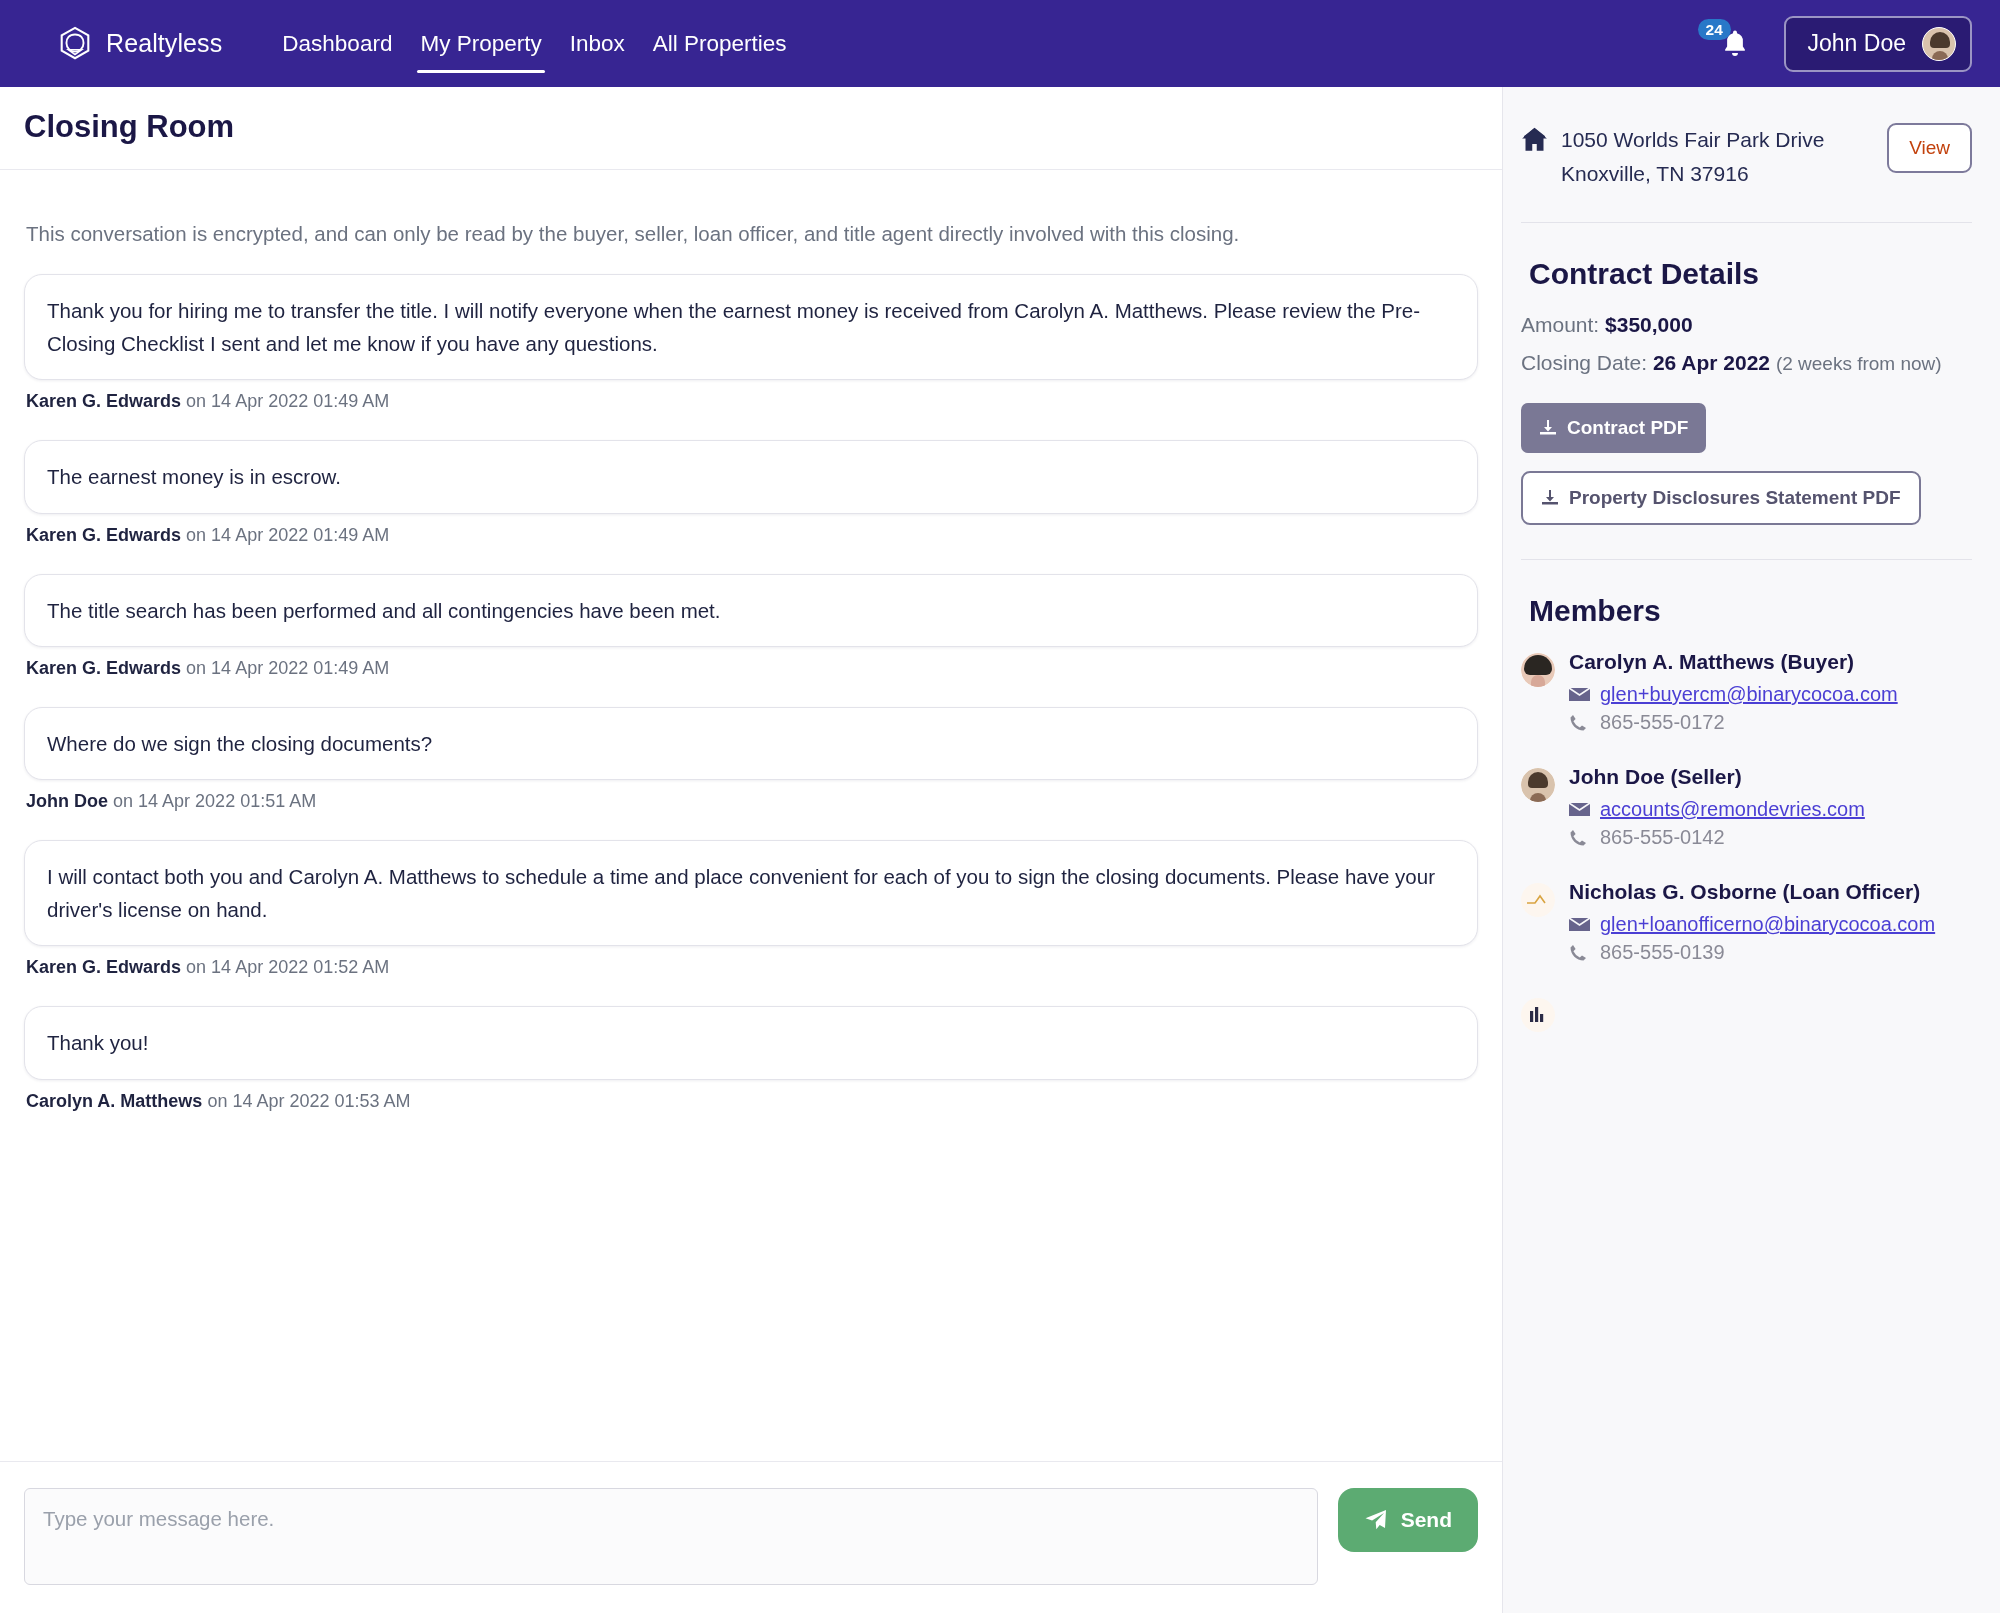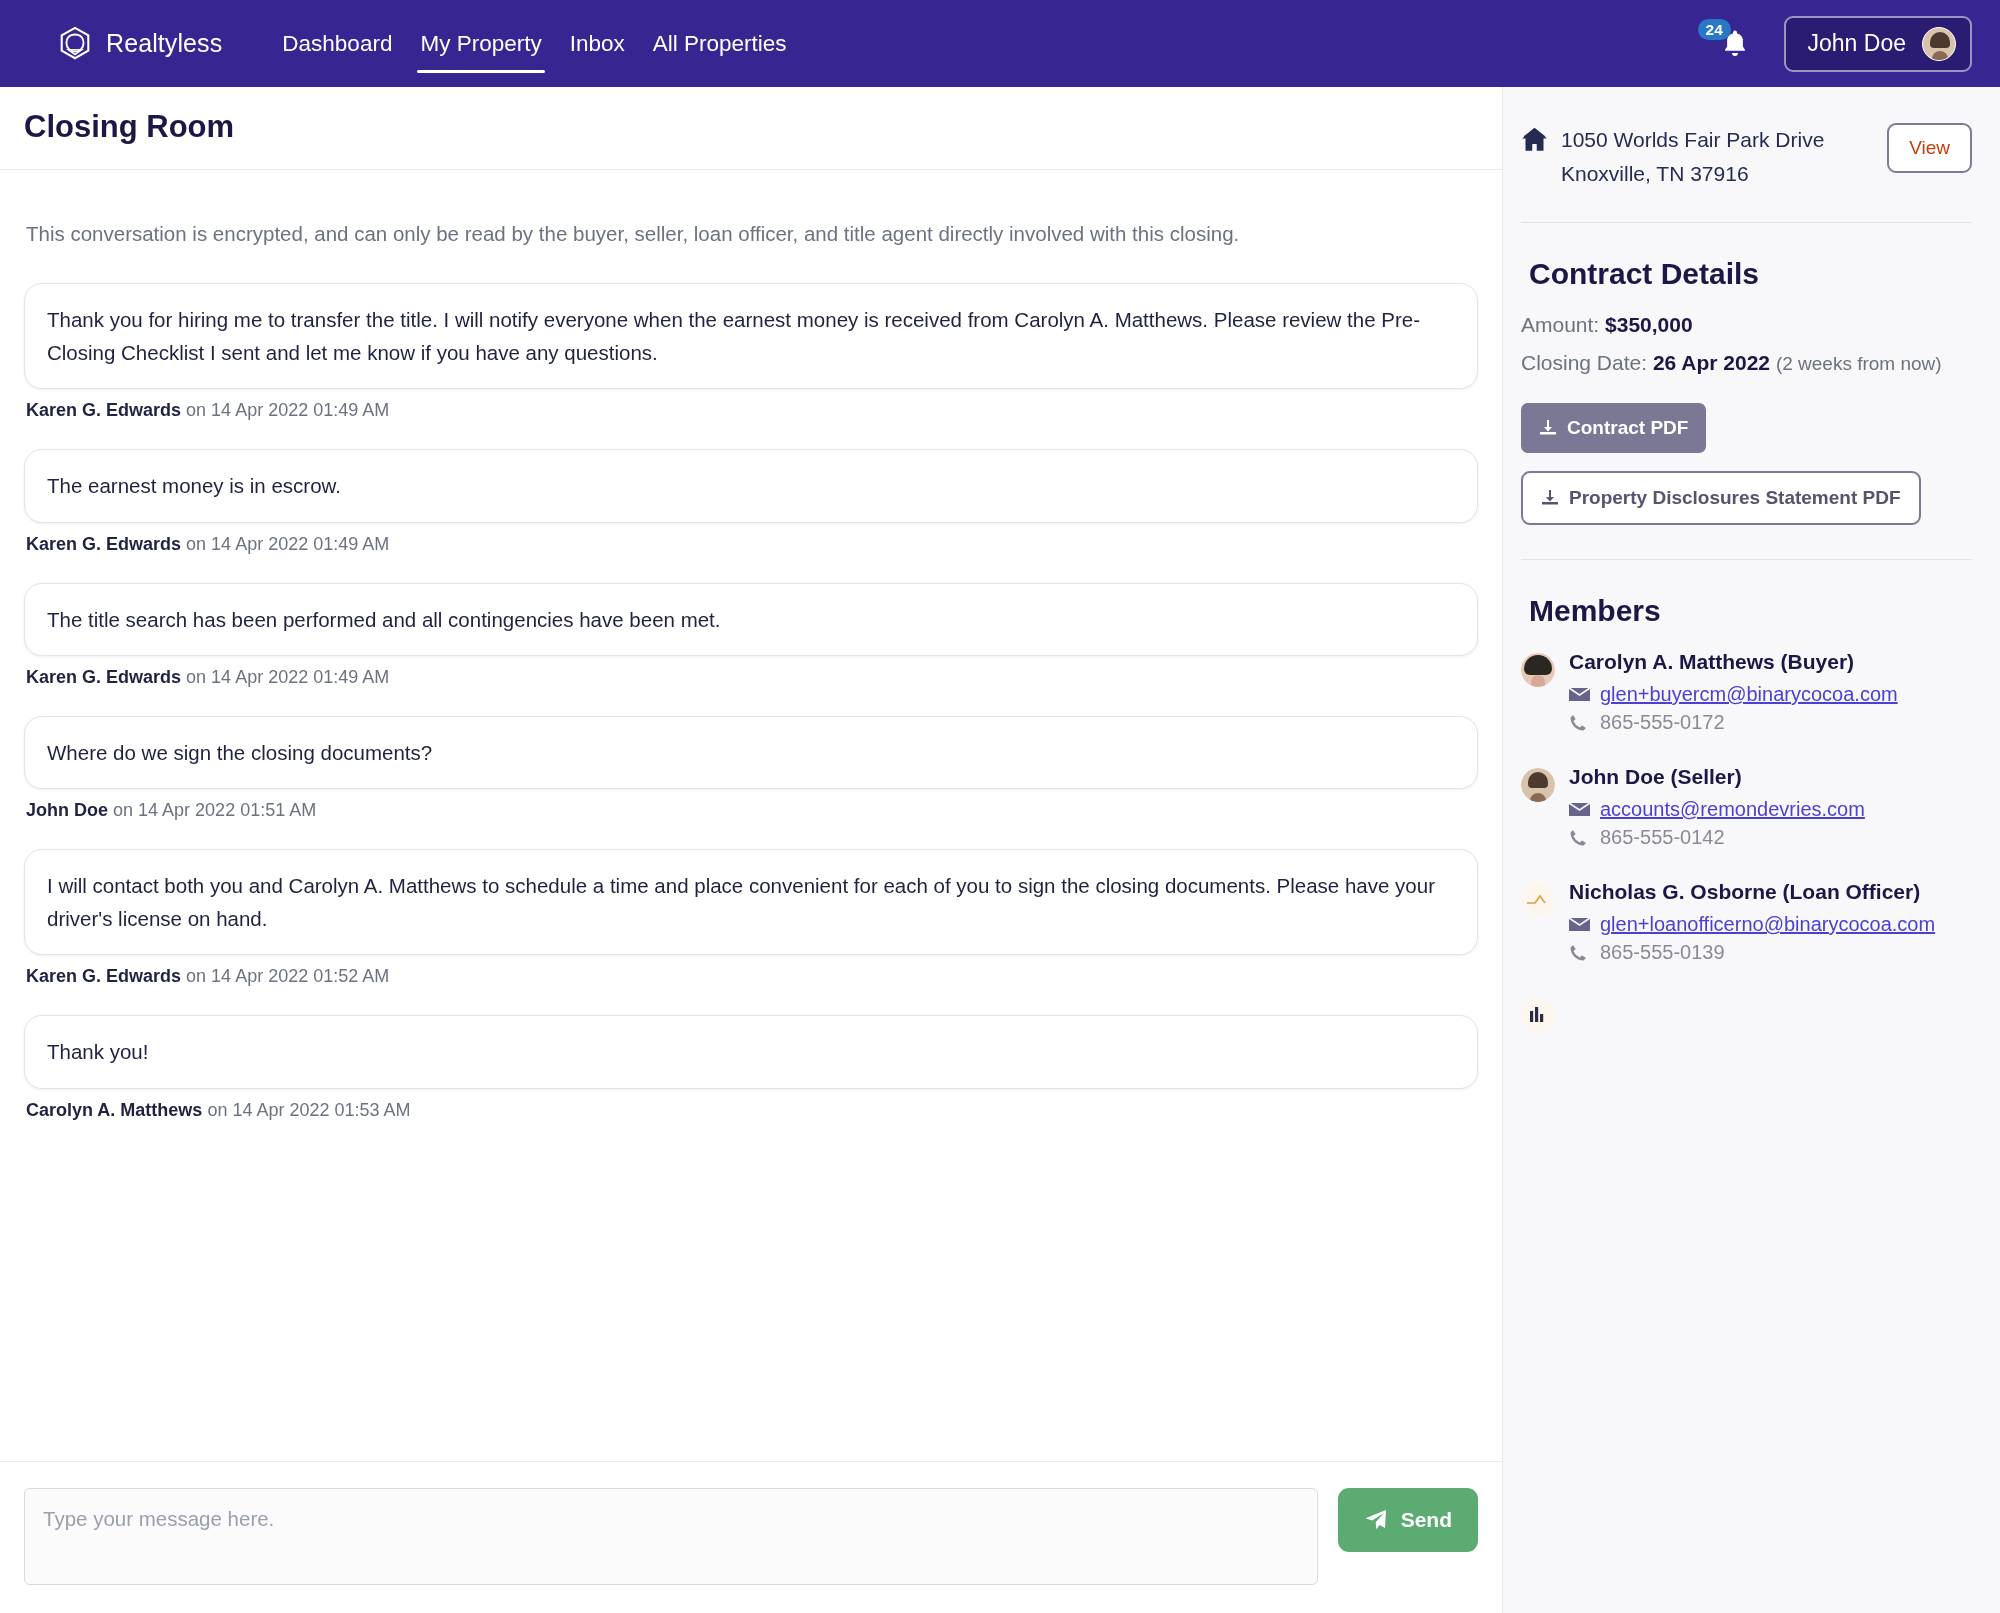--- a/index.html
+++ b/index.html
@@ -62,21 +62,21 @@
     width: 1503px; flex: 0 0 1503px; background:#fff;
     display: flex; flex-direction: column; min-height: 0;
     border-right: 1px solid #e6e6ec;
   }
   .main-header {
     padding: 22px 24px 24px 24px; border-bottom: 1px solid #e9e9ef;
   }
   .page-title { font-size: 31px; font-weight: bold; color: #1b1746; }
 
   .conversation { flex: 1; overflow: hidden; padding: 26px 24px 0 24px; }
-  .encryption-note { font-size: 20.5px; color: #6b7280; margin: 26px 0 37px 2px; }
+  .encryption-note { font-size: 20.5px; color: #6b7280; margin: 26px 0 28px 2px; }
 
   .msg-block { margin-bottom: 28px; }
   .bubble {
     background: #fff; border: 1px solid #e3e3ea; border-radius: 18px;
     padding: 19px 22px; font-size: 20.5px; color: #1f2340; line-height: 1.62;
     box-shadow: 0 1px 3px rgba(20,20,50,.07);
   }
   .meta { margin-top: 11px; font-size: 18px; color: #6b7280; padding-left: 2px; }
   .meta b { color: #1f2340; font-weight: bold; }
 
@@ -86,21 +86,21 @@
     display: flex; align-items: flex-start; gap: 20px;
   }
   .composer-box {
     flex: 1; height: 97px; border: 1px solid #d8d8e0; border-radius: 6px;
     background: #fbfbfc; padding: 18px 18px; font-size: 20.5px;
     color: #9aa0ab; font-family: "Liberation Sans", sans-serif; resize: none;
     position: relative;
   }
   .composer-box::placeholder { color: #9aa0ab; }
   .send-btn {
-    background: #5cab72; color: #fff; border: none; border-radius: 11px;
+    background: #5cab72; color: #fff; border: none; border-radius: 16px;
     height: 64px; padding: 0 26px; font-size: 21px; font-weight: bold;
     display: flex; align-items: center; gap: 13px; cursor: pointer;
     font-family: "Liberation Sans", sans-serif;
   }
 
   
   .sidebar {
     flex: 1; background: #f8f8fa; padding: 28px 28px 0 18px; overflow: hidden;
   }
   .prop-row { display: flex; align-items: flex-start; gap: 0; padding: 8px 0 0 0; }

